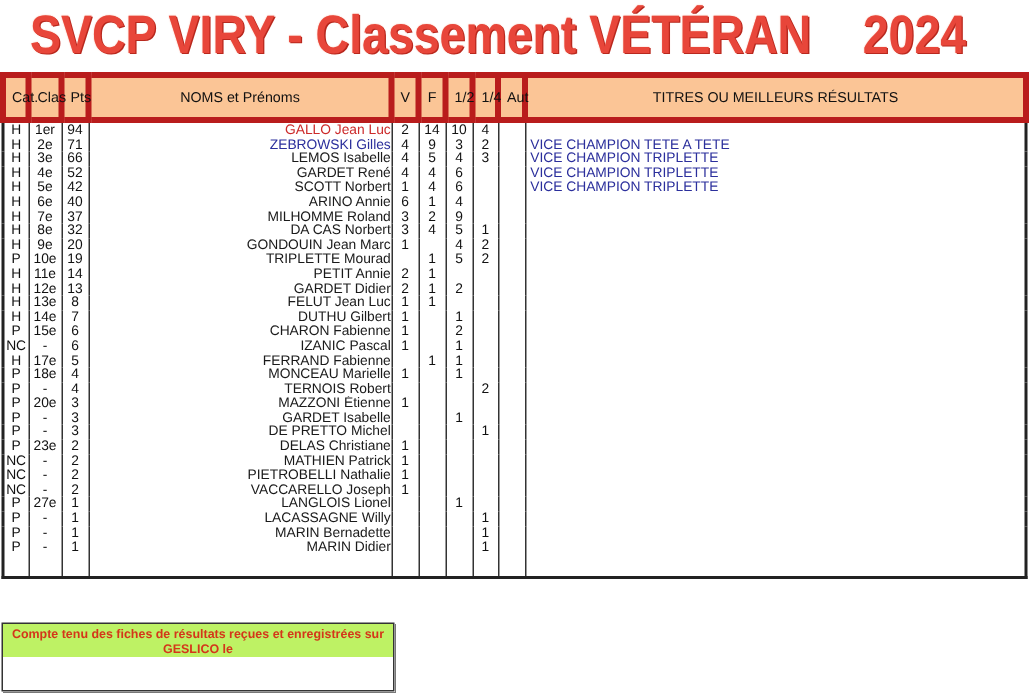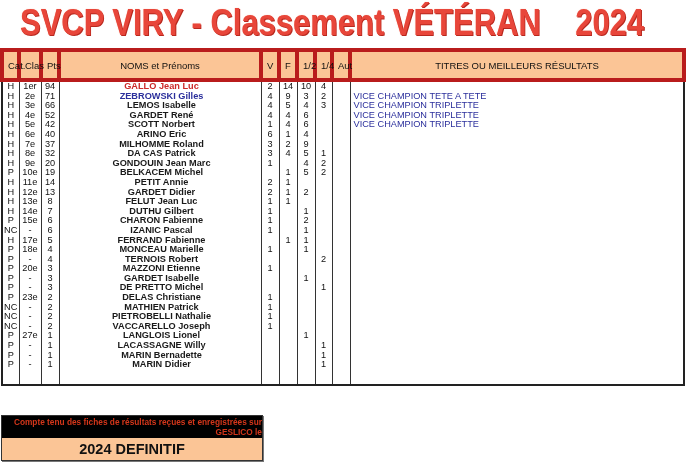--- a/index.html
+++ b/index.html
@@ -20,33 +20,33 @@
     }
     table.grid th {
       background: #fbc596; height: 18px; font-weight: normal; font-size: 9.5px;
       border: 4px solid #b91c1c; padding: 4px; color: #111; text-align: center;
     }
     table.grid td {
       height: 9.6px; line-height: 9.6px; padding: 0; color: #111;
       border-left: 1px solid #333; border-right: 1px solid #333;
       text-align: center; white-space: nowrap; overflow: hidden;
     }
-    table.grid td.name { text-align: center; padding-left: 3px; font-weight: bold; color: #1a1a1a; }
+    table.grid td.name { text-align: right; padding-left: 3px; font-weight: normal; color: #1a1a1a; }
     table.grid td.pts { font-weight: normal; }
     table.grid td.title-col { text-align: left; padding-left: 3px; font-weight: normal; color: #2b2f9c; }
     table.grid td.name.red { color: #cc2a2a; }
     table.grid td.name.blue { color: #2b2f9c; }
     table.grid tr.filler td { height: 14px; }
     th.bold { font-weight: bold; }
     .footer {
       position: absolute; left: 1px; top: 415px; width: 260px; height: 44px;
       border: 1px solid #333; box-shadow: 1px 1px 0 #777;
     }
     .footer .top {
-      background: #000000; height: 21px; text-align: right;
+      background: #bef264; height: 21px; text-align: center;
       color: #d4361a; font-weight: bold; font-size: 8.3px; line-height: 10px; padding-top: 1px;
     }
     .footer .bottom {
       background: #fbc596; height: 22px; text-align: center;
       font-weight: bold; font-size: 14.5px; line-height: 22px; color: #111;
     }
   </style>
 </head>
 <body>
 
@@ -137,21 +137,21 @@
         <td>4</td>
         <td>6</td>
         <td></td>
         <td></td>
         <td class="title-col">VICE CHAMPION TRIPLETTE</td>
       </tr>
       <tr>
         <td>H</td>
         <td>6e</td>
         <td class="pts">40</td>
-        <td class="name">ARINO Eric</td>
+        <td class="name">ARINO Annie</td>
         <td>6</td>
         <td>1</td>
         <td>4</td>
         <td></td>
         <td></td>
         <td class="title-col"></td>
       </tr>
       <tr>
         <td>H</td>
         <td>7e</td>
@@ -161,21 +161,21 @@
         <td>2</td>
         <td>9</td>
         <td></td>
         <td></td>
         <td class="title-col"></td>
       </tr>
       <tr>
         <td>H</td>
         <td>8e</td>
         <td class="pts">32</td>
-        <td class="name">DA CAS Patrick</td>
+        <td class="name">DA CAS Norbert</td>
         <td>3</td>
         <td>4</td>
         <td>5</td>
         <td>1</td>
         <td></td>
         <td class="title-col"></td>
       </tr>
       <tr>
         <td>H</td>
         <td>9e</td>
@@ -185,21 +185,21 @@
         <td></td>
         <td>4</td>
         <td>2</td>
         <td></td>
         <td class="title-col"></td>
       </tr>
       <tr>
         <td>P</td>
         <td>10e</td>
         <td class="pts">19</td>
-        <td class="name">BELKACEM Michel</td>
+        <td class="name">TRIPLETTE Mourad</td>
         <td></td>
         <td>1</td>
         <td>5</td>
         <td>2</td>
         <td></td>
         <td class="title-col"></td>
       </tr>
       <tr>
         <td>H</td>
         <td>11e</td>
@@ -450,14 +450,13 @@
         <td></td>
         <td></td>
         <td></td>
         <td></td>
       </tr>
     </tbody>
 </table>
 
 <div class="footer">
   <div class="top">Compte tenu des fiches de résultats reçues et enregistrées sur GESLICO le</div>
-  <div class="bottom">2024 DEFINITIF</div>
 </div>
 
 </body></html>

